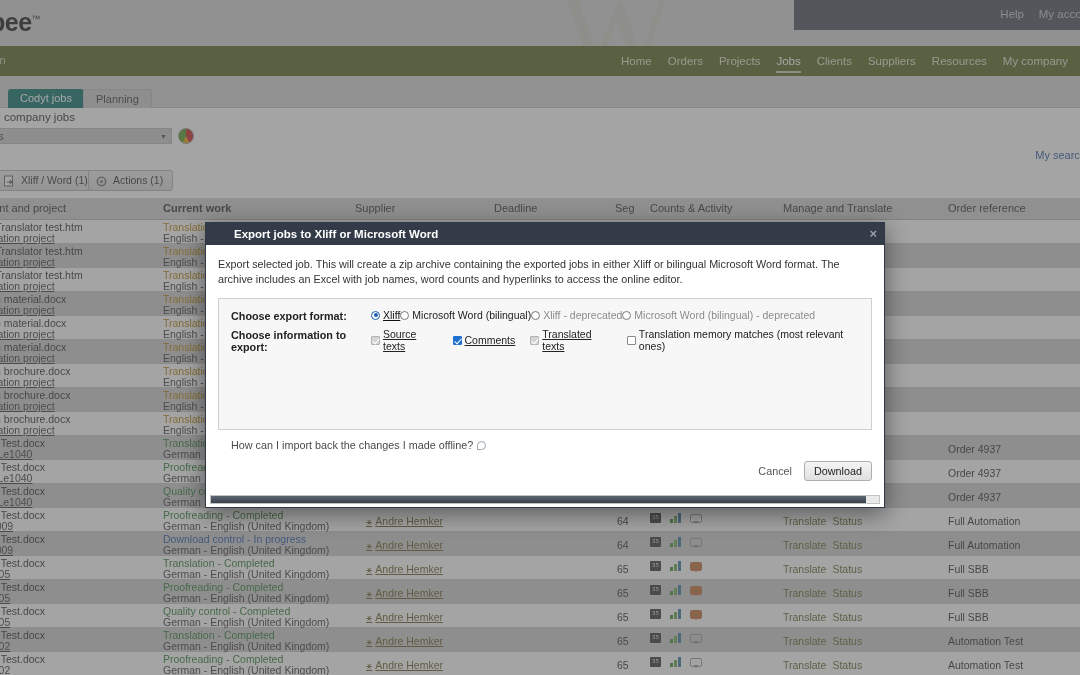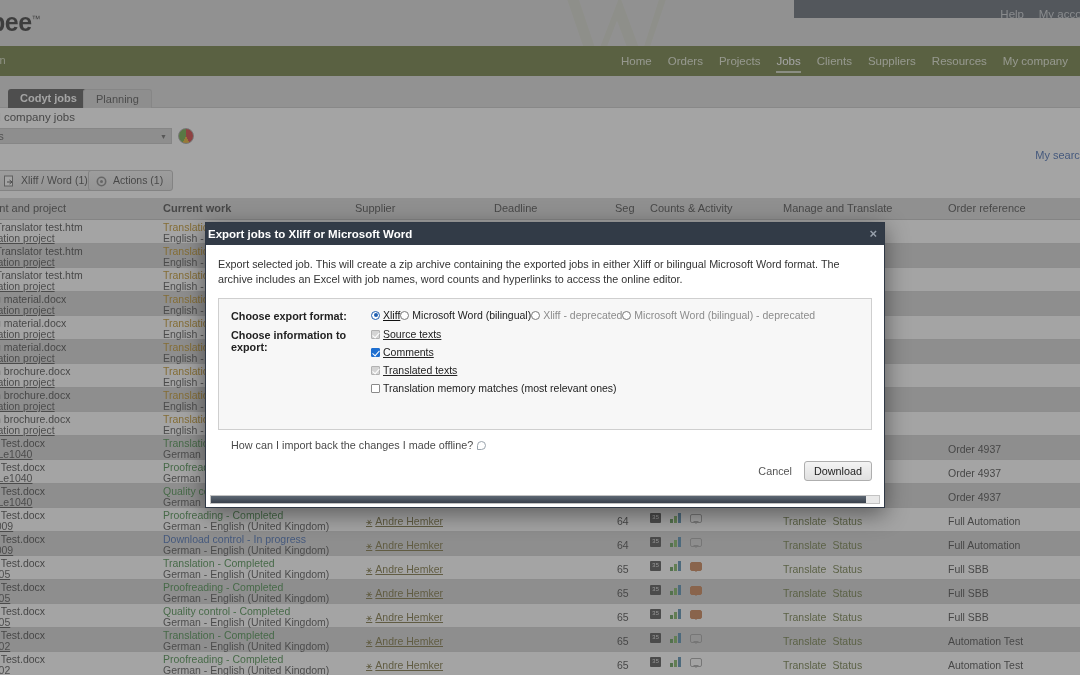--- a/index.html
+++ b/index.html
@@ -27,21 +27,21 @@
     font-family:"Liberation Serif", serif; letter-spacing:-6px;
     user-select:none;
   }
   .logo {
     position:absolute; left:-34px; top:8px;
     font-size:25px; font-weight:bold; color:#1c1c1c;
     letter-spacing:-0.5px;
   }
   .logo sup { font-size:9px; vertical-align:super; font-weight:normal; }
   .account-box {
-    position:absolute; right:0; top:0; width:286px; height:18px;
+    position:absolute; right:0; top:0; width:286px; height:30px;
     background:#4c5560;
     text-align:center;
   }
   .account-box a {
     color:#c3c8cd; font-size:11.5px; text-decoration:none;
     position:absolute; top:8px;
   }
   .acct-help { right:56px; }
   .acct-account { right:-8px; }
 
@@ -66,21 +66,21 @@
 
   
   .tabstrip {
     position:absolute; left:0; top:76px; width:1080px; height:32px;
     background:#d8d8d8; border-bottom:1px solid #c0c0c0;
   }
   .tab {
     position:absolute; top:13px; height:19px; padding:0 12px;
     font-size:11px; line-height:19px; border-radius:3px 3px 0 0;
   }
-  .tab-active { left:8px; background:#404040; color:#ffffff; font-weight:bold; }
+  .tab-active { left:8px; background:#0f766e; color:#ffffff; font-weight:normal; }
   .tab-inactive { left:83px; background:#cfcfcf; color:#3b3b3b; border:1px solid #bdbdbd; border-bottom:none; }
 
   
   .subtitle {
     position:absolute; left:-12px; top:111px; font-size:11.5px; color:#2e2e2e;
   }
   .filter-select {
     position:absolute; left:-24px; top:128px; width:196px; height:16px;
     background:#cfcfcf; border:1px solid #bcbcbc; font-size:10.5px;
     color:#444; padding:1px 4px;
@@ -160,21 +160,21 @@
 
   
   .modal {
     position:absolute; left:205px; top:222px; width:680px; height:286px;
     background:#ffffff; z-index:100;
     box-shadow:0 6px 22px rgba(0,0,0,.45);
     border:1px solid #2f3845;
   }
   .modal-title {
     height:22px; background:#323b47; color:#ffffff;
-    font-size:11.5px; font-weight:bold; line-height:22px; padding-left:2px;
+    font-size:11.5px; font-weight:bold; line-height:22px; padding-left:28px;
     position:relative;
   }
   .modal-close {
     position:absolute; right:7px; top:1px; font-size:13px;
     color:#97a0ab; line-height:20px; cursor:pointer;
   }
   .modal-body { padding:12px 12px 0 12px; }
   .modal-desc { font-size:10.8px; color:#333; line-height:15px; }
   .modal-panel {
     margin-top:11px; border:1px solid #cfcfcf; background:#f7f7f7;
@@ -191,21 +191,21 @@
   }
   .rdo.sel { border-color:#1f5fb0; }
   .rdo.sel::after {
     content:""; position:absolute; left:1.5px; top:1.5px;
     width:4px; height:4px; border-radius:50%; background:#1f5fb0;
   }
   .radio-opt .lbl { font-size:10.5px; }
   .radio-opt.checked .lbl { text-decoration:underline; color:#111; }
   .radio-opt.dim .lbl { color:#8c8c8c; }
 
-  .cb-list { display:flex; flex-direction:column; gap:6px; }
+  .cb-list { display:flex; flex-direction:row; gap:15px; }
   .cb-item { display:flex; align-items:center; }
   .cbx {
     width:9px; height:9px; border:1px solid #8a8a8a; background:#fff;
     margin-right:3px; flex:none; position:relative; border-radius:1px;
   }
   .cbx.on { background:#1f6fd0; border-color:#1f6fd0; }
   .cbx.on::after {
     content:""; position:absolute; left:2px; top:0px; width:3px; height:6px;
     border:solid #fff; border-width:0 1.4px 1.4px 0; transform:rotate(42deg);
   }

